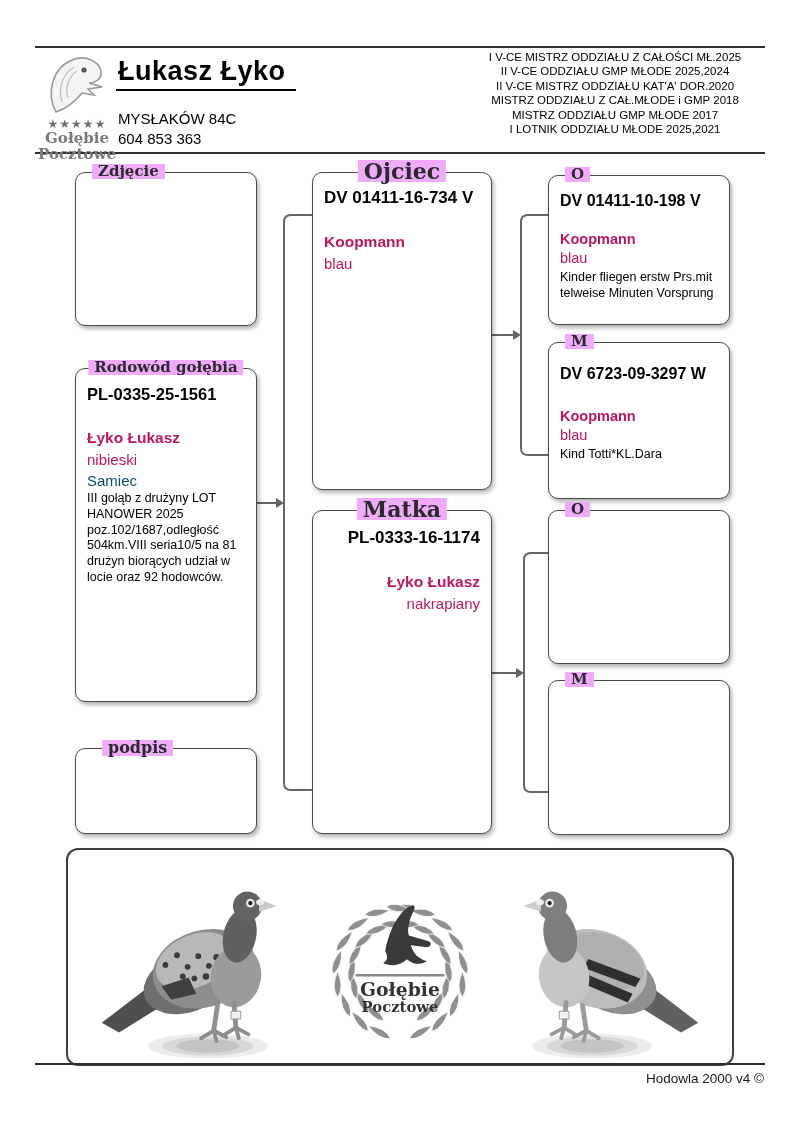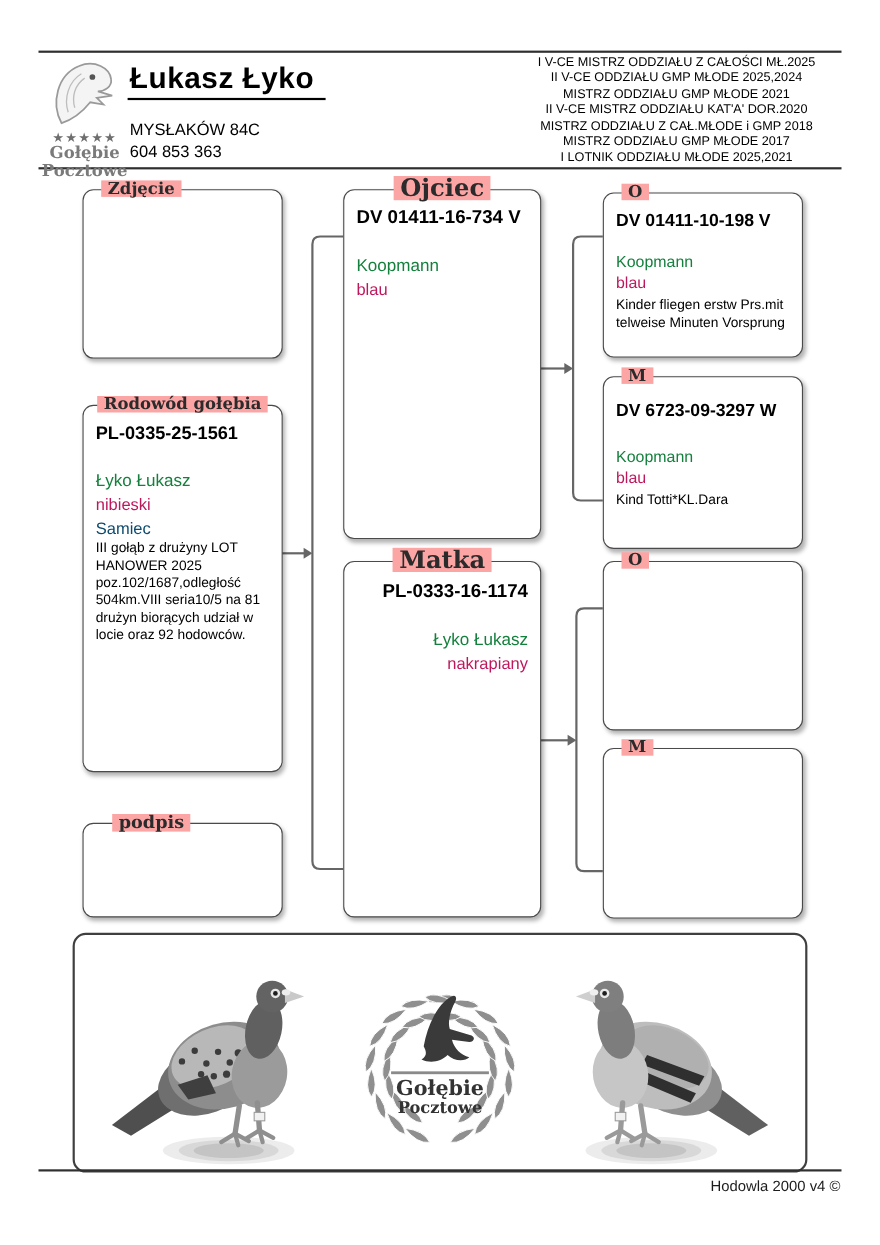--- a/index.html
+++ b/index.html
@@ -16,30 +16,30 @@
   #breeder-name{position:absolute;left:116px;top:56px;font-size:27px;font-weight:bold;
                 border-bottom:2px solid #000;padding:0 10px 2px 2px;letter-spacing:.5px;}
   #breeder-address{position:absolute;left:118px;top:110px;font-size:15px;}
   #breeder-phone{position:absolute;left:118px;top:130px;font-size:15px;}
   #achievements{position:absolute;left:455px;top:50px;width:320px;text-align:center;
                 font-size:11.5px;line-height:14.4px;color:#000;}
 
   
   .pbox{position:absolute;background:#fff;border:1.6px solid #4a4a4a;border-radius:10px;
         box-shadow:2px 3px 4px rgba(0,0,0,.30);z-index:2;}
-  .pbox .blabel{position:absolute;background:#fca5a5;font-family:"DejaVu Serif",serif;
+  .pbox .blabel{position:absolute;background:#f0abfc;font-family:"DejaVu Serif",serif;
         font-weight:bold;color:#2b2b2b;padding:0 6px;line-height:1;white-space:nowrap;}
   .blabel.big{font-size:22px;top:-13px;left:50%;transform:translateX(-50%);}
   .blabel.mid{font-size:15px;top:-9px;}
   .blabel.ctr{left:50%;transform:translateX(-50%);}
   .blabel.sm{font-size:15px;top:-9px;left:16px;}
 
   .pbox .inner{padding:0 11px;}
   .ring{font-size:16px;font-weight:bold;margin-top:16px;white-space:nowrap;}
-  .breeder{font-size:14.5px;color:#15803d;margin-top:25px;}
+  .breeder{font-size:14.5px;color:#be185d;margin-top:25px;font-weight:bold;}
   .feathercolor{font-size:14.5px;color:#be185d;margin-top:4px;}
   .sex{font-size:15px;color:#0c4a6e;margin-top:4px;}
   .desc{font-size:12.5px;line-height:1.26;margin-top:6px;color:#000;}
 
   
   #connectors{position:absolute;left:0;top:0;z-index:1;}
 
   
   #banner{position:absolute;left:66px;top:848px;width:668px;height:218px;
           border:2px solid #3f3f3f;border-radius:12px;background:#fff;
@@ -69,21 +69,20 @@
     <div class="logo-word">Pocztowe</div>
   </div>
 
   <div id="breeder-name">Łukasz Łyko</div>
   <div id="breeder-address">MYSŁAKÓW 84C</div>
   <div id="breeder-phone">604 853 363</div>
 
   <div id="achievements">
     <div>I V-CE MISTRZ ODDZIAŁU Z CAŁOŚCI MŁ.2025</div>
     <div>II  V-CE ODDZIAŁU GMP MŁODE 2025,2024</div>
-    <div>MISTRZ ODDZIAŁU GMP MŁODE 2021</div>
     <div>II V-CE MISTRZ ODDZIAŁU KAT'A'  DOR.2020</div>
     <div>MISTRZ ODDZIAŁU Z CAŁ.MŁODE i GMP 2018</div>
     <div>MISTRZ ODDZIAŁU GMP MŁODE 2017</div>
     <div>I LOTNIK ODDZIAŁU MŁODE 2025,2021</div>
   </div>
 
   <svg id="connectors" width="800" height="1132">
     <g stroke="#666" stroke-width="2" fill="none">
       <path d="M 312 215 H 291 Q 284 215 284 222 V 783 Q 284 790 291 790 H 312"></path>
       <path d="M 255 503 H 277"></path>

